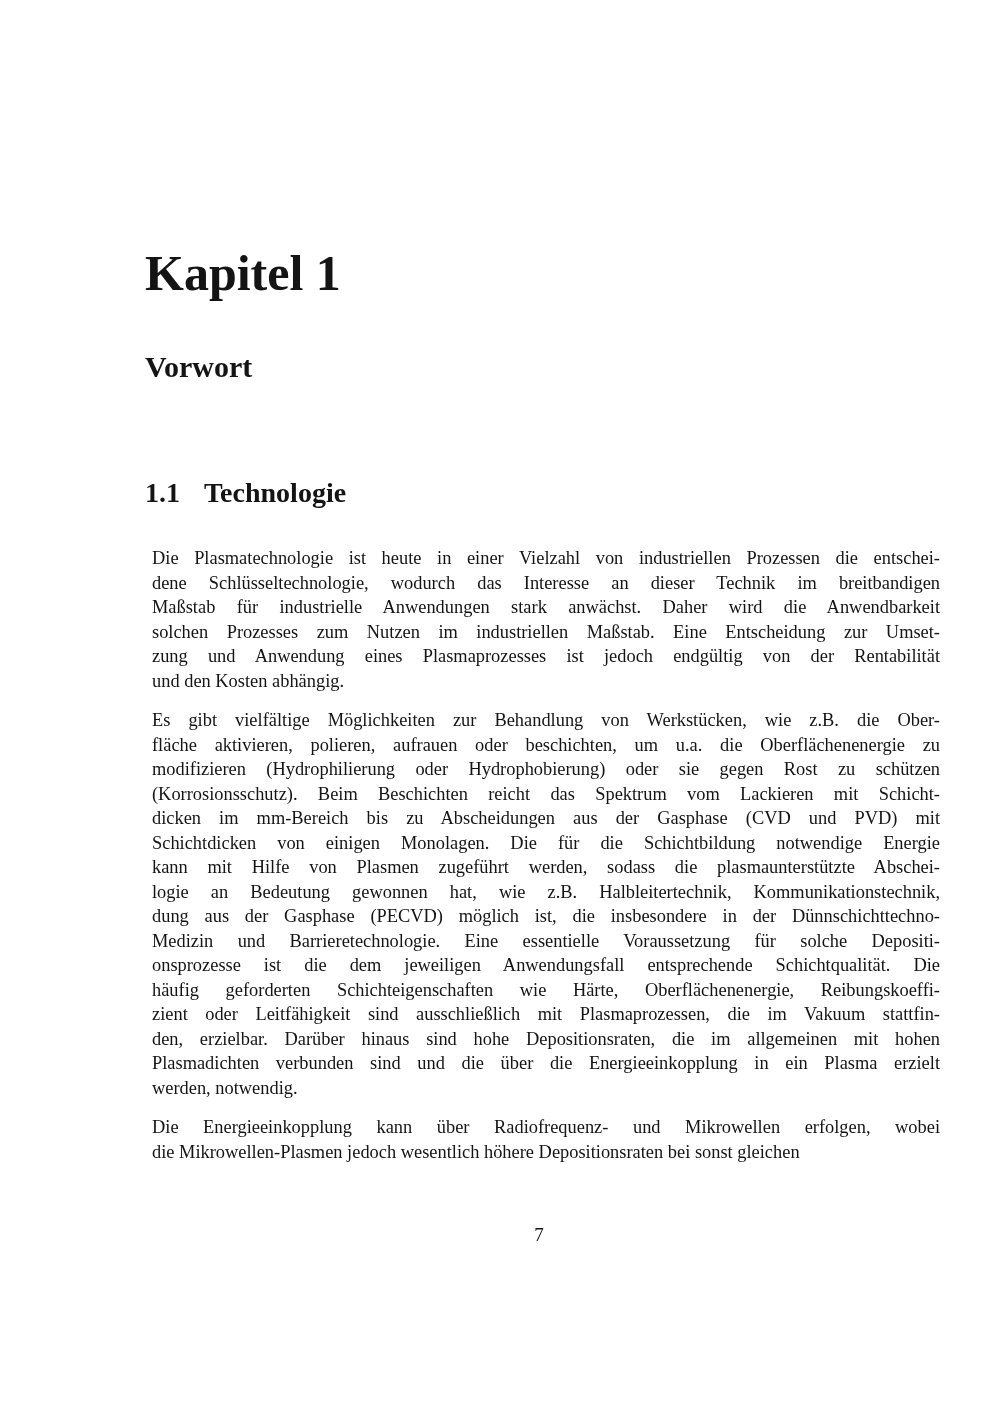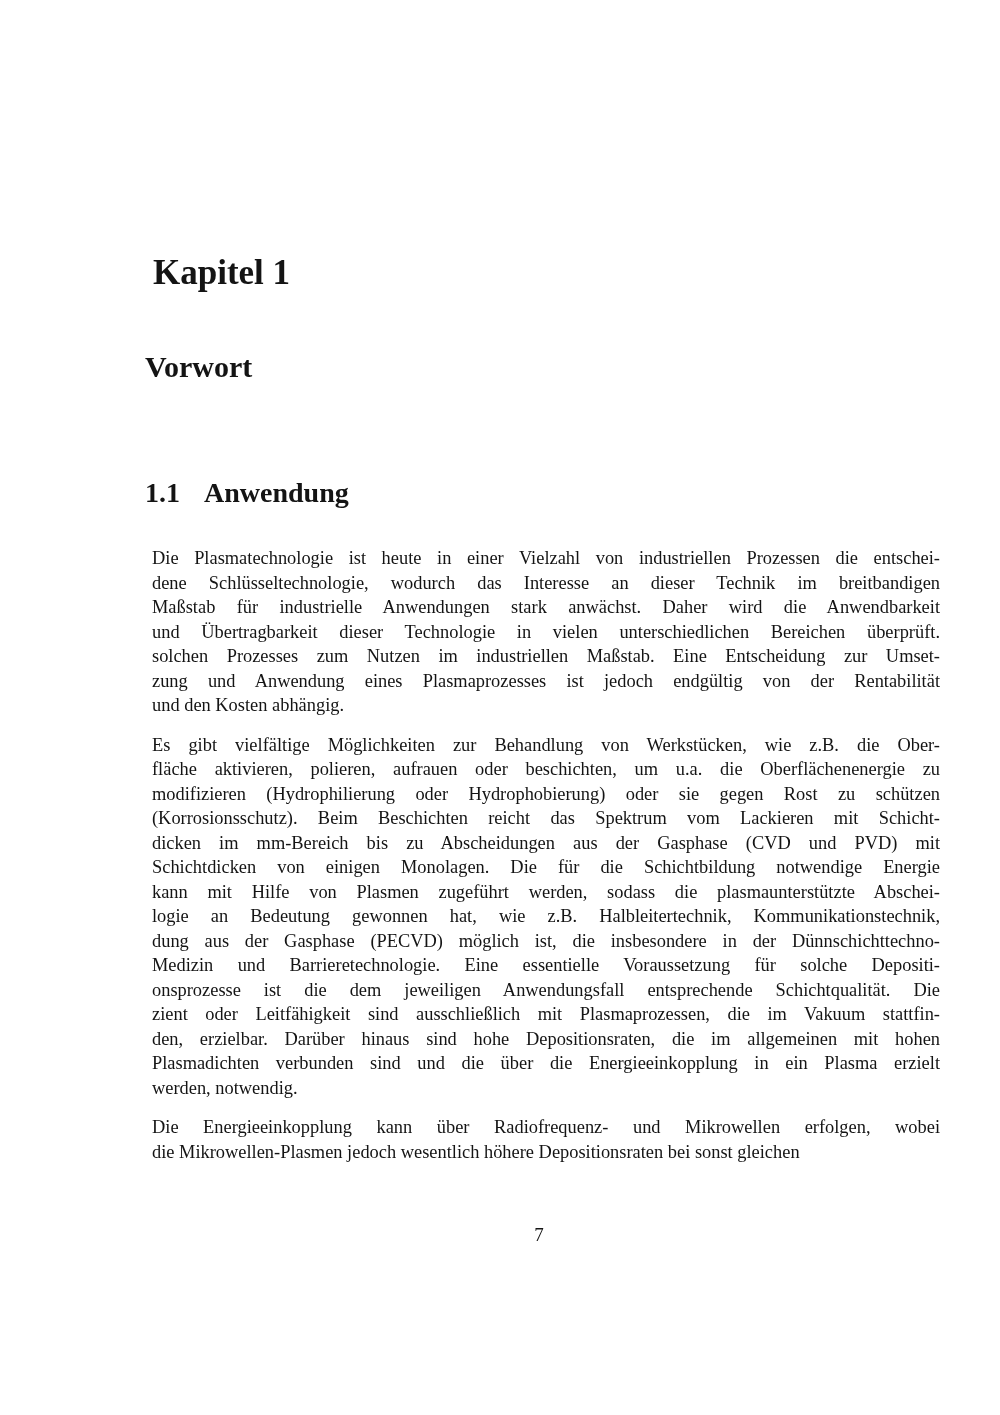--- a/index.html
+++ b/index.html
@@ -13,22 +13,22 @@
     height: 1415px;
     background: #ffffff;
     font-family: "Liberation Serif", serif;
     color: #141414;
     overflow: hidden;
   }
   .chapter-number {
     position: absolute;
     left: 145px;
     top: 246px;
-    margin: 8px;
-    font-size: 35px;
+    margin: 0;
+    font-size: 50px;
     font-weight: bold;
     line-height: 1.1;
   }
   .chapter-title {
     position: absolute;
     left: 145px;
     top: 350px;
     margin: 0;
     font-size: 30px;
     font-weight: bold;
@@ -79,45 +79,45 @@
 </head>
 <body>
 
 <div class="page">
 
   <h1 class="chapter-number">Kapitel 1</h1>
 
   <h1 class="chapter-title">Vorwort</h1>
 
   <h2 class="section-heading">
-    <span class="section-number">1.1</span><span>Anwendung</span>
+    <span class="section-number">1.1</span><span>Technologie</span>
   </h2>
 
   <div class="body-text">
     <div class="paragraph">
         <div class="line">Die Plasmatechnologie ist heute in einer Vielzahl von industriellen Prozessen die entschei-</div>
         <div class="line">dene Schlüsseltechnologie, wodurch das Interesse an dieser Technik im breitbandigen</div>
         <div class="line">Maßstab für industrielle Anwendungen stark anwächst. Daher wird die Anwendbarkeit</div>
-        <div class="line">und Übertragbarkeit dieser Technologie in vielen unterschiedlichen Bereichen überprüft.</div>
         <div class="line">solchen Prozesses zum Nutzen im industriellen Maßstab. Eine Entscheidung zur Umset-</div>
         <div class="line">zung und Anwendung eines Plasmaprozesses ist jedoch endgültig von der Rentabilität</div>
         <div class="line last">und den Kosten abhängig.</div>
       </div>
     <div class="paragraph">
         <div class="line">Es gibt vielfältige Möglichkeiten zur Behandlung von Werkstücken, wie z.B. die Ober-</div>
         <div class="line">fläche aktivieren, polieren, aufrauen oder beschichten, um u.a. die Oberflächenenergie zu</div>
         <div class="line">modifizieren (Hydrophilierung oder Hydrophobierung) oder sie gegen Rost zu schützen</div>
         <div class="line">(Korrosionsschutz). Beim Beschichten reicht das Spektrum vom Lackieren mit Schicht-</div>
         <div class="line">dicken im mm-Bereich bis zu Abscheidungen aus der Gasphase (CVD und PVD) mit</div>
         <div class="line">Schichtdicken von einigen Monolagen. Die für die Schichtbildung notwendige Energie</div>
         <div class="line">kann mit Hilfe von Plasmen zugeführt werden, sodass die plasmaunterstützte Abschei-</div>
         <div class="line">logie an Bedeutung gewonnen hat, wie z.B. Halbleitertechnik, Kommunikationstechnik,</div>
         <div class="line">dung aus der Gasphase (PECVD) möglich ist, die insbesondere in der Dünnschichttechno-</div>
         <div class="line">Medizin und Barrieretechnologie. Eine essentielle Voraussetzung für solche Depositi-</div>
         <div class="line">onsprozesse ist die dem jeweiligen Anwendungsfall entsprechende Schichtqualität. Die</div>
+        <div class="line">häufig geforderten Schichteigenschaften wie Härte, Oberflächenenergie, Reibungskoeffi-</div>
         <div class="line">zient oder Leitfähigkeit sind ausschließlich mit Plasmaprozessen, die im Vakuum stattfin-</div>
         <div class="line">den, erzielbar. Darüber hinaus sind hohe Depositionsraten, die im allgemeinen mit hohen</div>
         <div class="line">Plasmadichten verbunden sind und die über die Energieeinkopplung in ein Plasma erzielt</div>
         <div class="line last">werden, notwendig.</div>
       </div>
     <div class="paragraph">
         <div class="line">Die Energieeinkopplung kann über Radiofrequenz- und Mikrowellen erfolgen, wobei</div>
         <div class="line last">die Mikrowellen-Plasmen jedoch wesentlich höhere Depositionsraten bei sonst gleichen</div>
       </div>
   </div>

